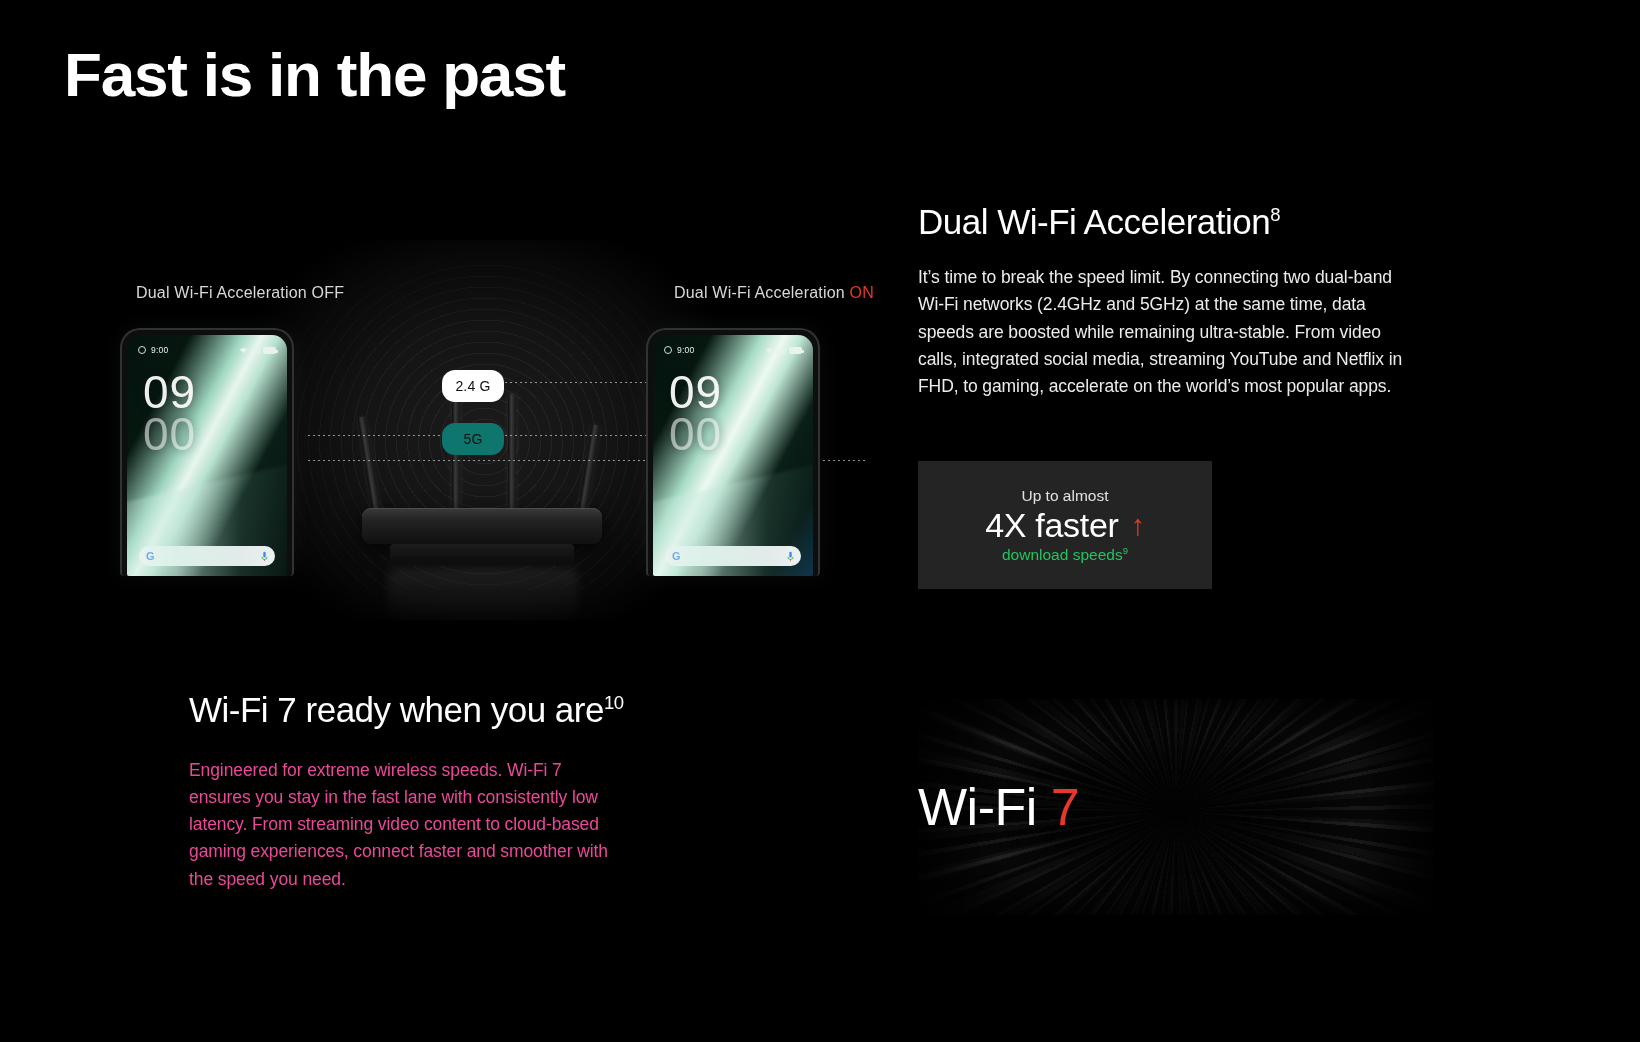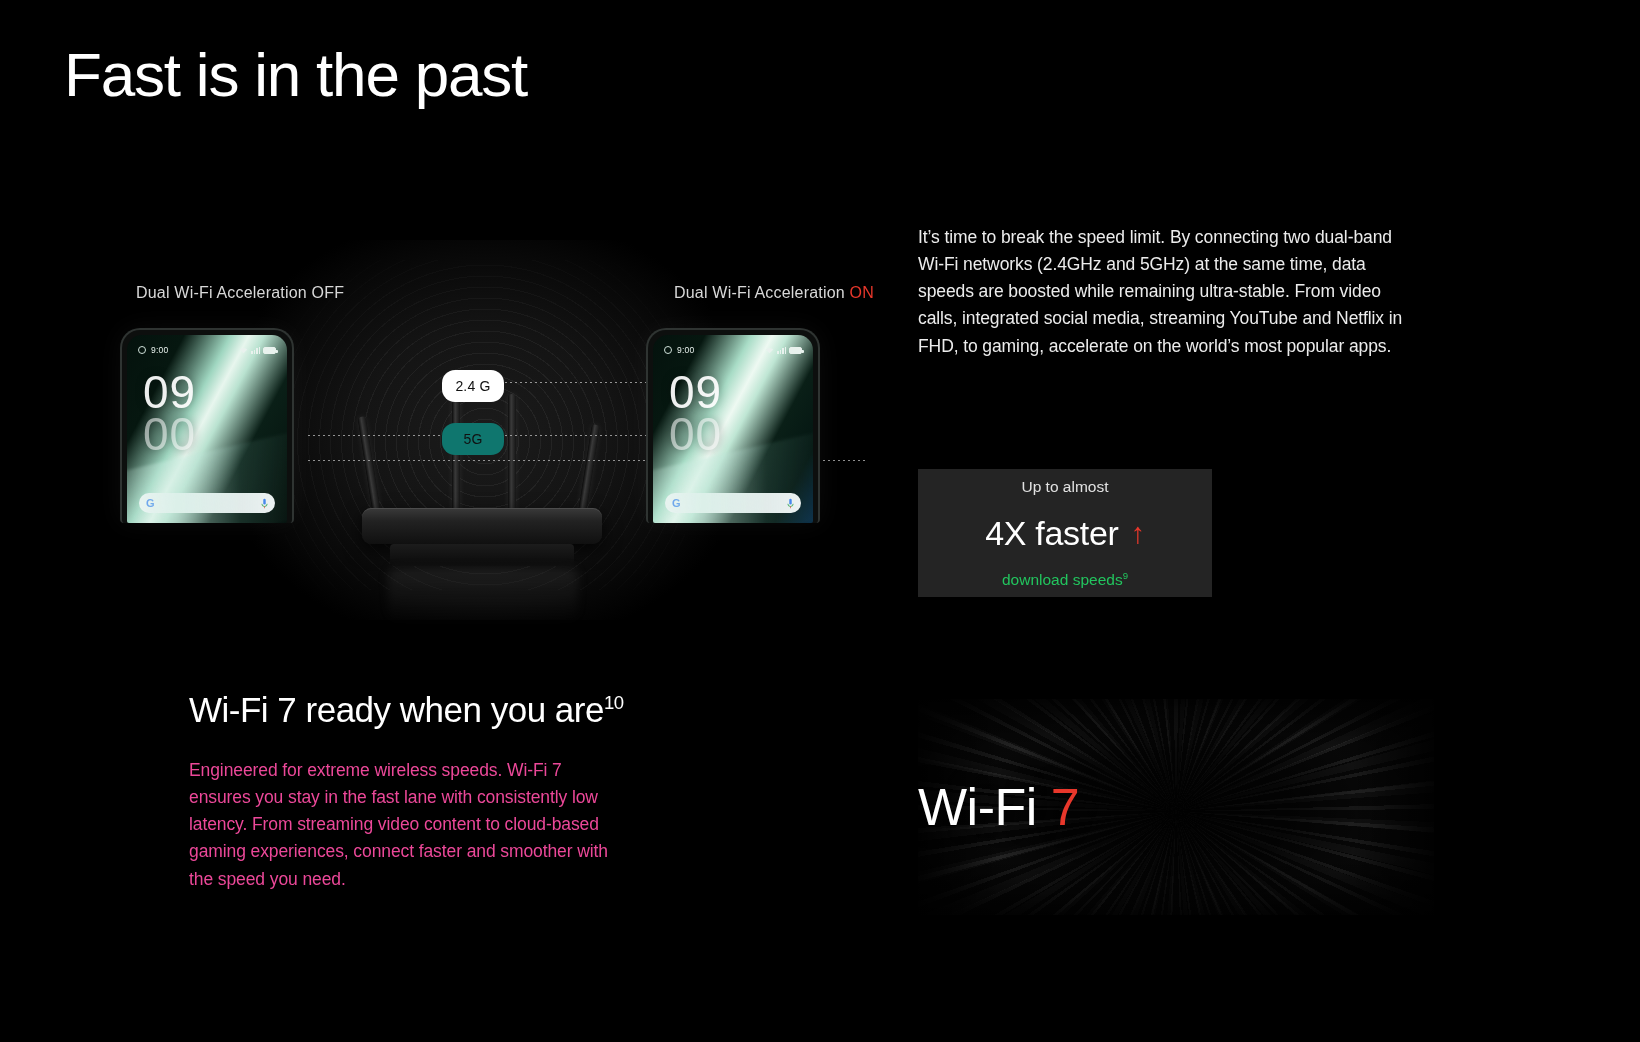--- a/index.html
+++ b/index.html
@@ -10,21 +10,21 @@
     font-family: "Liberation Sans", sans-serif;
     color: #ffffff;
     overflow: hidden;
   }
   .page { position: relative; width: 1640px; height: 1042px; background: #000; }
 
   
   .hero-title {
     position: absolute; left: 64px; top: 42px;
     font-size: 62px; line-height: 1.05;
-    font-weight: 400; letter-spacing: -1.2px;
+    font-weight: 700; letter-spacing: -1.2px;
     color: #ffffff; white-space: nowrap;
   }
 
   
   .illus {
     position: absolute; left: 70px; top: 260px;
     width: 810px; height: 340px;
   }
   .illus-glow {
     position: absolute; left: 180px; top: -20px;
@@ -42,21 +42,21 @@
   .cap {
     position: absolute; top: 24px;
     font-size: 16px; color: #d8d8d8; letter-spacing: 0.2px; white-space: nowrap;
   }
   .cap-off { left: 66px; }
   .cap-on  { left: 604px; }
   .cap-on .on-word { color: #e8372b; }
 
   
   .phone {
-    position: absolute; top: 68px; width: 174px; height: 195px;
+    position: absolute; top: 68px; width: 174px; height: 248px;
     border-radius: 20px 20px 4px 4px;
     background: #0d0f0e;
     border: 2px solid #2f3432;
     border-bottom: none;
     overflow: hidden;
     box-shadow: 0 0 26px rgba(255,255,255,0.045);
   }
   .phone-l { left: 50px; }
   .phone-r { left: 576px; }
   .phone-screen {
@@ -175,22 +175,21 @@
     color: #ececec; letter-spacing: -0.1px; max-width: 495px;
   }
 
   
   .badge {
     position: absolute; left: 918px; top: 461px;
     width: 294px; height: 128px;
     background: #242424;
     display: flex; flex-direction: column;
     align-items: center; justify-content: center;
-    gap: 18px;
-    margin-top: 8px;
+    gap: 1px;
   }
   .badge-top { font-size: 15.5px; color: #e2e2e2; }
   .badge-mid {
     display: flex; align-items: center; gap: 12px;
     font-size: 34px; font-weight: 400; color: #fff; letter-spacing: -0.3px;
   }
   .arrow-up { color: #e8372b; font-size: 29px; line-height: 1; font-weight: 400; }
   .badge-bot { font-size: 15.5px; color: #22c55e; }
   .badge-bot sup { font-size: 0.62em; vertical-align: super; line-height: 0; }
 
@@ -340,20 +339,21 @@
               <rect x="2.6" y="0.6" width="2.8" height="6.4" rx="1.4" fill="#4285f4"></rect>
               <path d="M1 6.4a3 3 0 0 0 6 0" stroke="#34a853" stroke-width="1" fill="none"></path>
               <rect x="3.6" y="9.2" width="0.8" height="2.2" fill="#ea4335"></rect>
             </svg>
         </div>
       </div>
     </div>
   </div>
 
   <div class="sec-dual">
+    <h2 class="h2"><span>Dual Wi-Fi Acceleration</span><sup>8</sup></h2>
     <p class="body">It’s time to break the speed limit. By connecting two dual-band Wi-Fi networks (2.4GHz and 5GHz) at the same time, data speeds are boosted while remaining ultra-stable. From video calls, integrated social media, streaming YouTube and Netflix in FHD, to gaming, accelerate on the world’s most popular apps.</p>
   </div>
 
   <div class="badge">
     <div class="badge-top">Up to almost</div>
     <div class="badge-mid">
       <span>4X faster</span>
       <span class="arrow-up">↑</span>
     </div>
     <div class="badge-bot"><span>download speeds</span><sup>9</sup></div>

